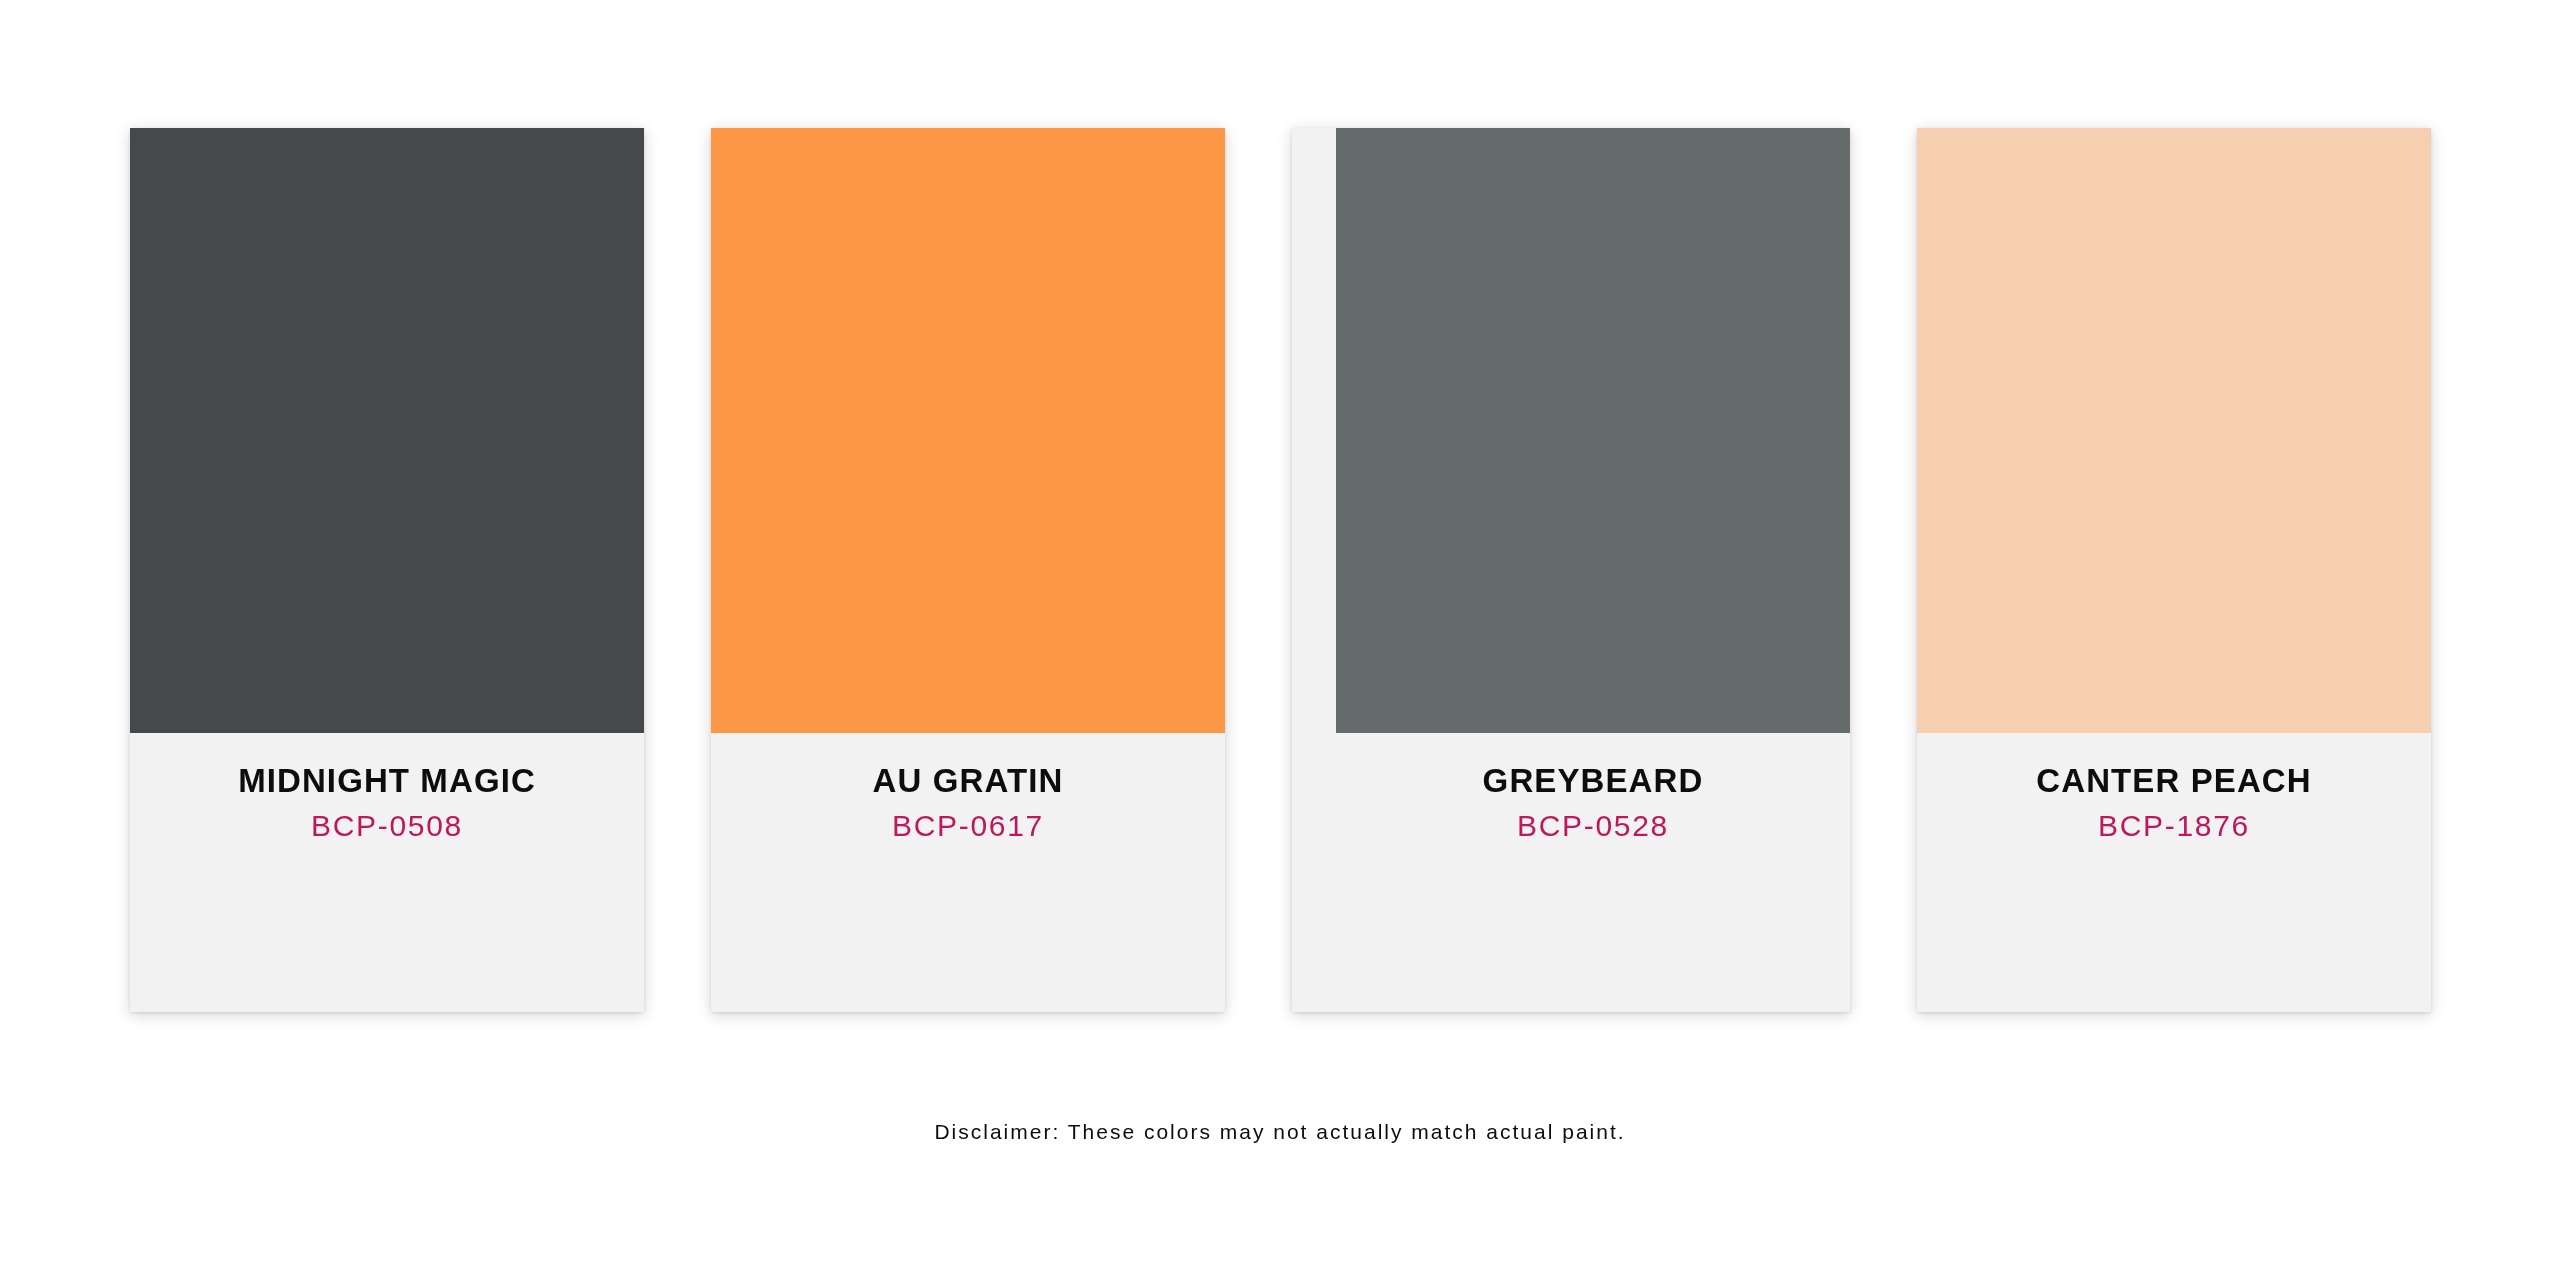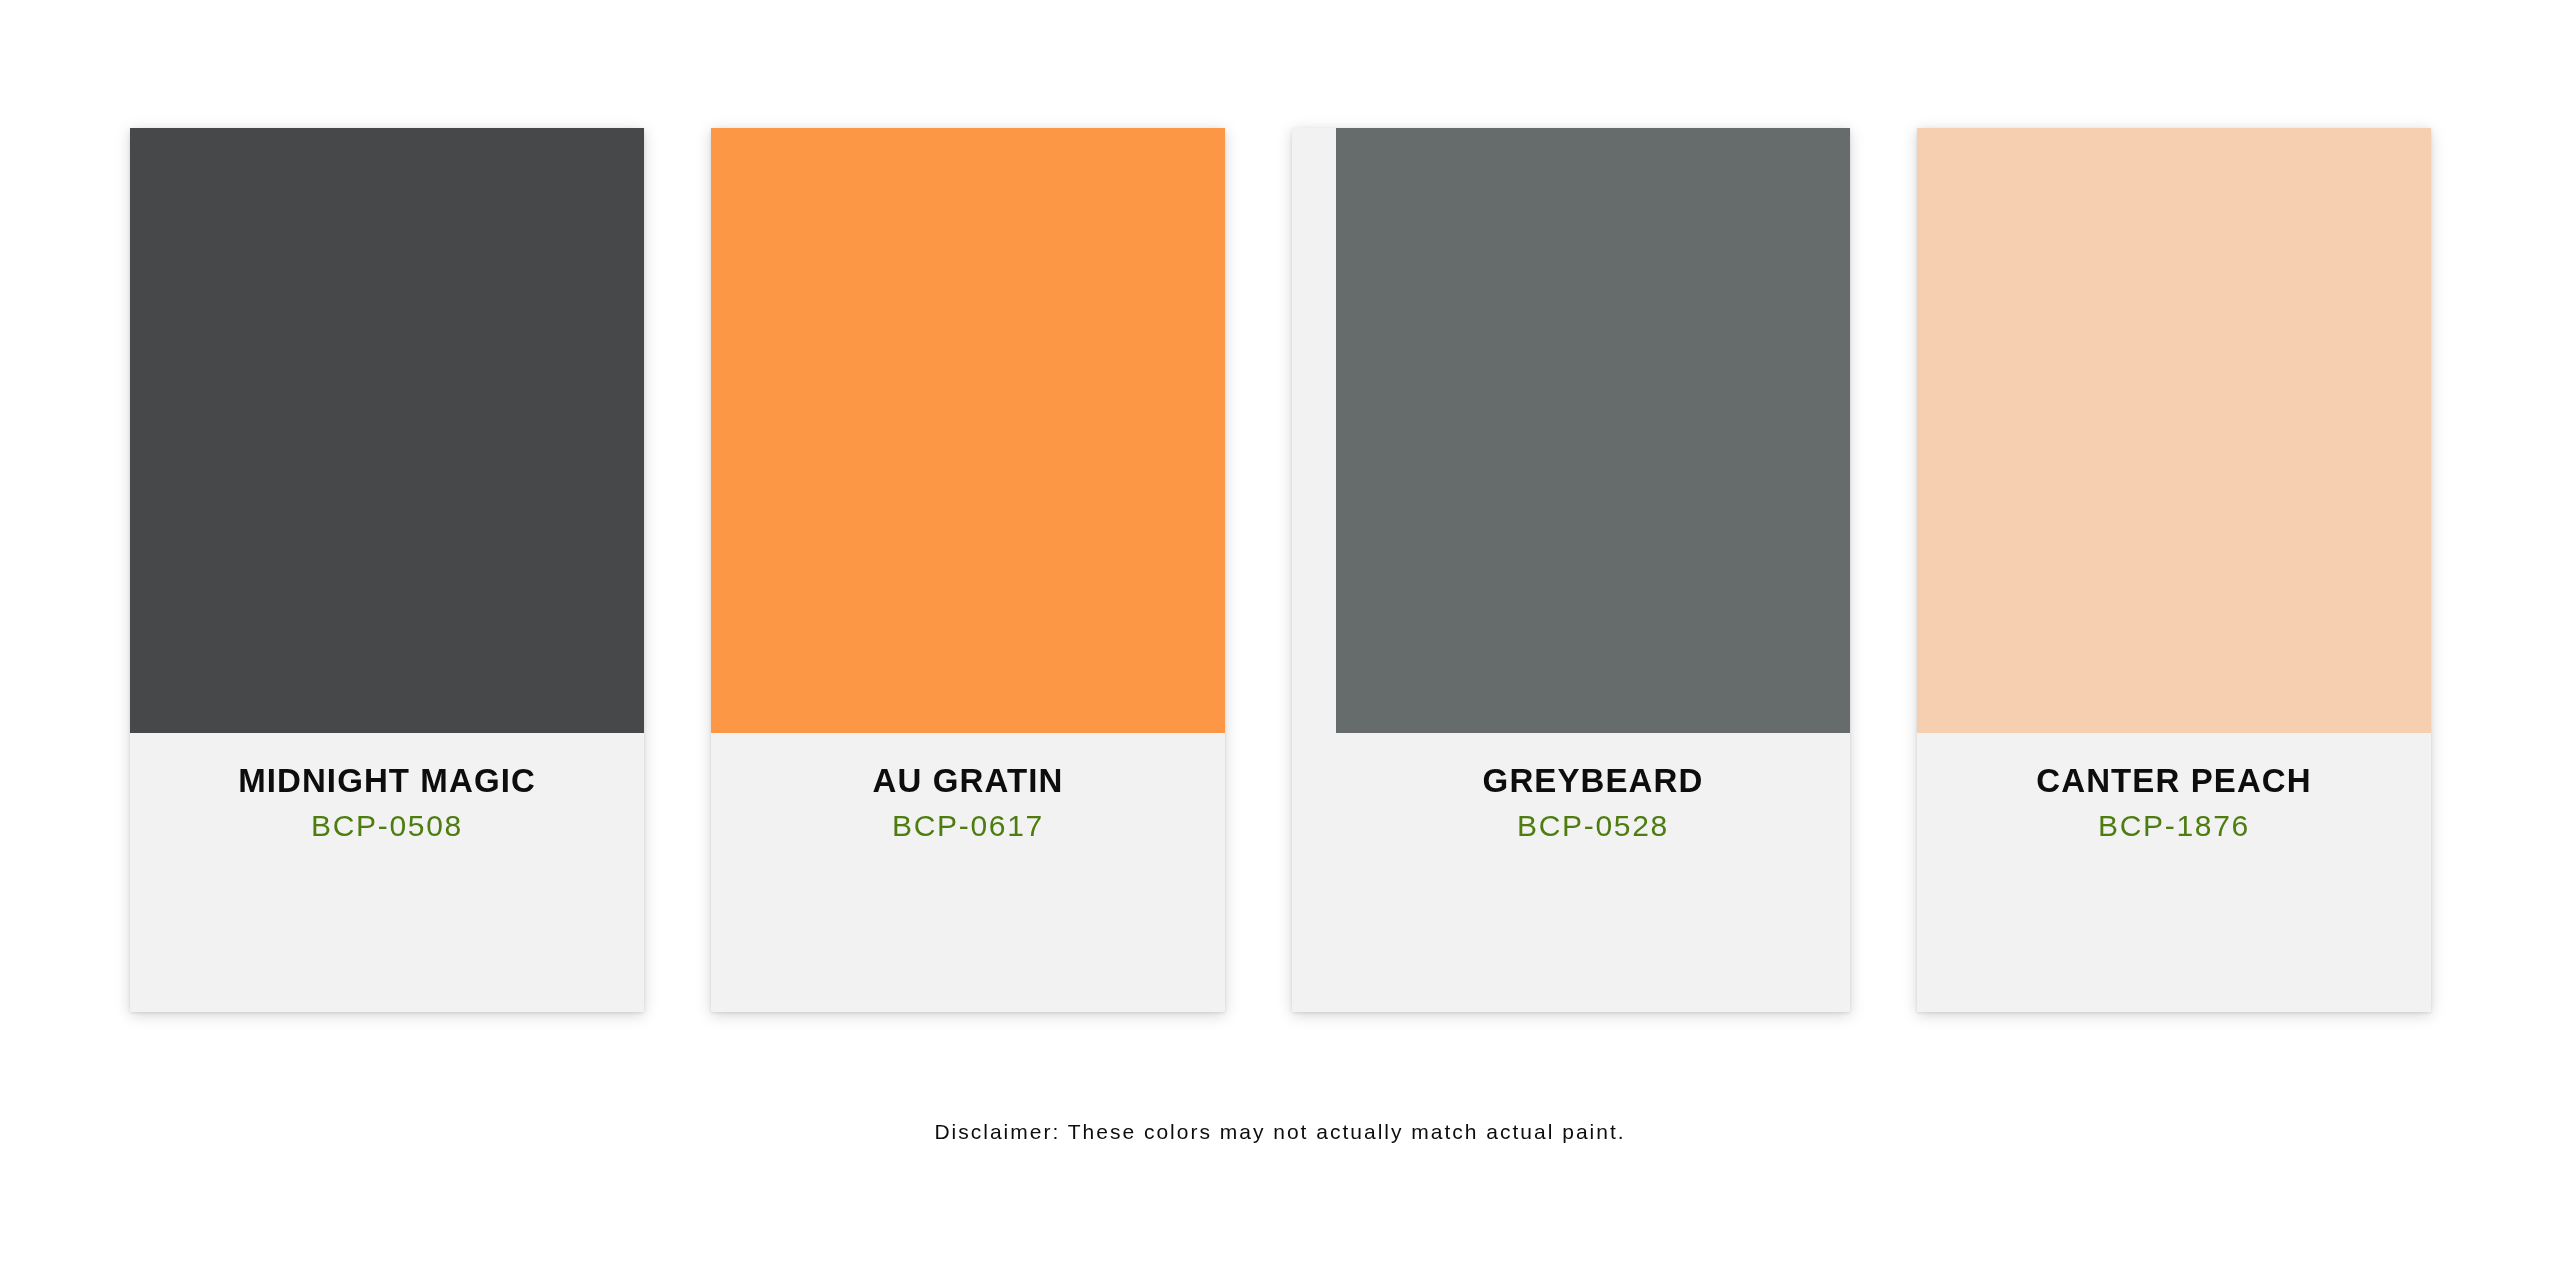--- a/index.html
+++ b/index.html
@@ -74,21 +74,21 @@
     line-height: 1.12;
     white-space: nowrap;
     text-align: center;
   }
 
   .swatch-code {
     font-family: "Liberation Sans", sans-serif;
     font-size: 30px;
     font-weight: normal;
     letter-spacing: 1.7px;
-    color: #4d7c0f;
+    color: #be185d;
     line-height: 1.3;
     margin-top: 6px;
     white-space: nowrap;
     text-align: center;
   }
 
   #disclaimer {
     position: absolute;
     left: 0;
     top: 1120px;

